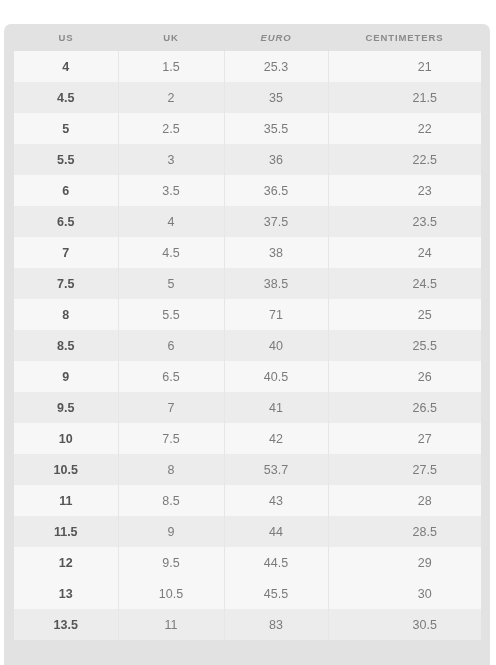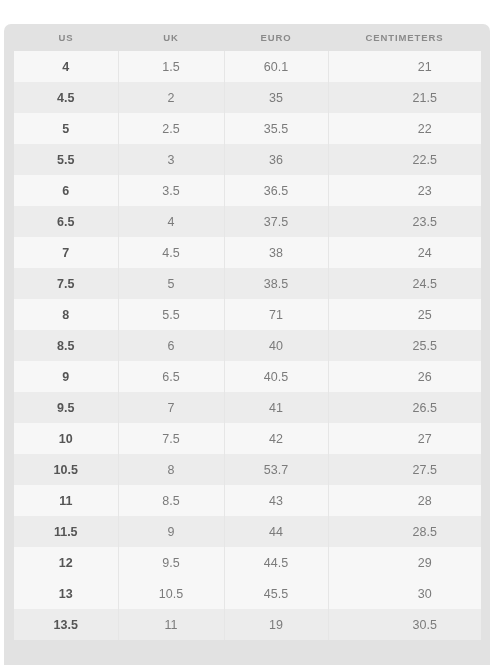--- a/index.html
+++ b/index.html
@@ -79,21 +79,21 @@
   }
   
   .chart-table td.col-us {
     font-weight: bold;
     color: #555555;
   }
 
   
   .w-us  { width: 104px; }
   .w-uk  { width: 106px; }
-  .w-eu  { width: 104px; }
+  .w-eu  { width: 104px; font-style: italic; }
   .w-cm  { width: 153px; }
 </style>
 </head>
 <body>
 
 <div class="size-chart-frame">
 
   <div class="chart-header">
     <div class="hcell w-us">US</div>
     <div class="hcell w-uk">UK</div>
@@ -105,21 +105,21 @@
     <colgroup>
       <col class="w-us">
         <col class="w-uk">
         <col class="w-eu">
         <col class="w-cm">
     </colgroup>
     <tbody id="chart-body">
         <tr class="odd">
           <td class="col-us">4</td>
           <td>1.5</td>
-          <td>60.1</td>
+          <td>25.3</td>
           <td>21</td>
         </tr>
         <tr class="even">
           <td class="col-us">4.5</td>
           <td>2</td>
           <td>35</td>
           <td>21.5</td>
         </tr>
         <tr class="odd">
           <td class="col-us">5</td>
@@ -213,19 +213,19 @@
         </tr>
         <tr class="odd">
           <td class="col-us">13</td>
           <td>10.5</td>
           <td>45.5</td>
           <td>30</td>
         </tr>
         <tr class="even">
           <td class="col-us">13.5</td>
           <td>11</td>
-          <td>19</td>
+          <td>83</td>
           <td>30.5</td>
         </tr>
       </tbody>
   </table>
 
 </div>
 
 </body></html>

